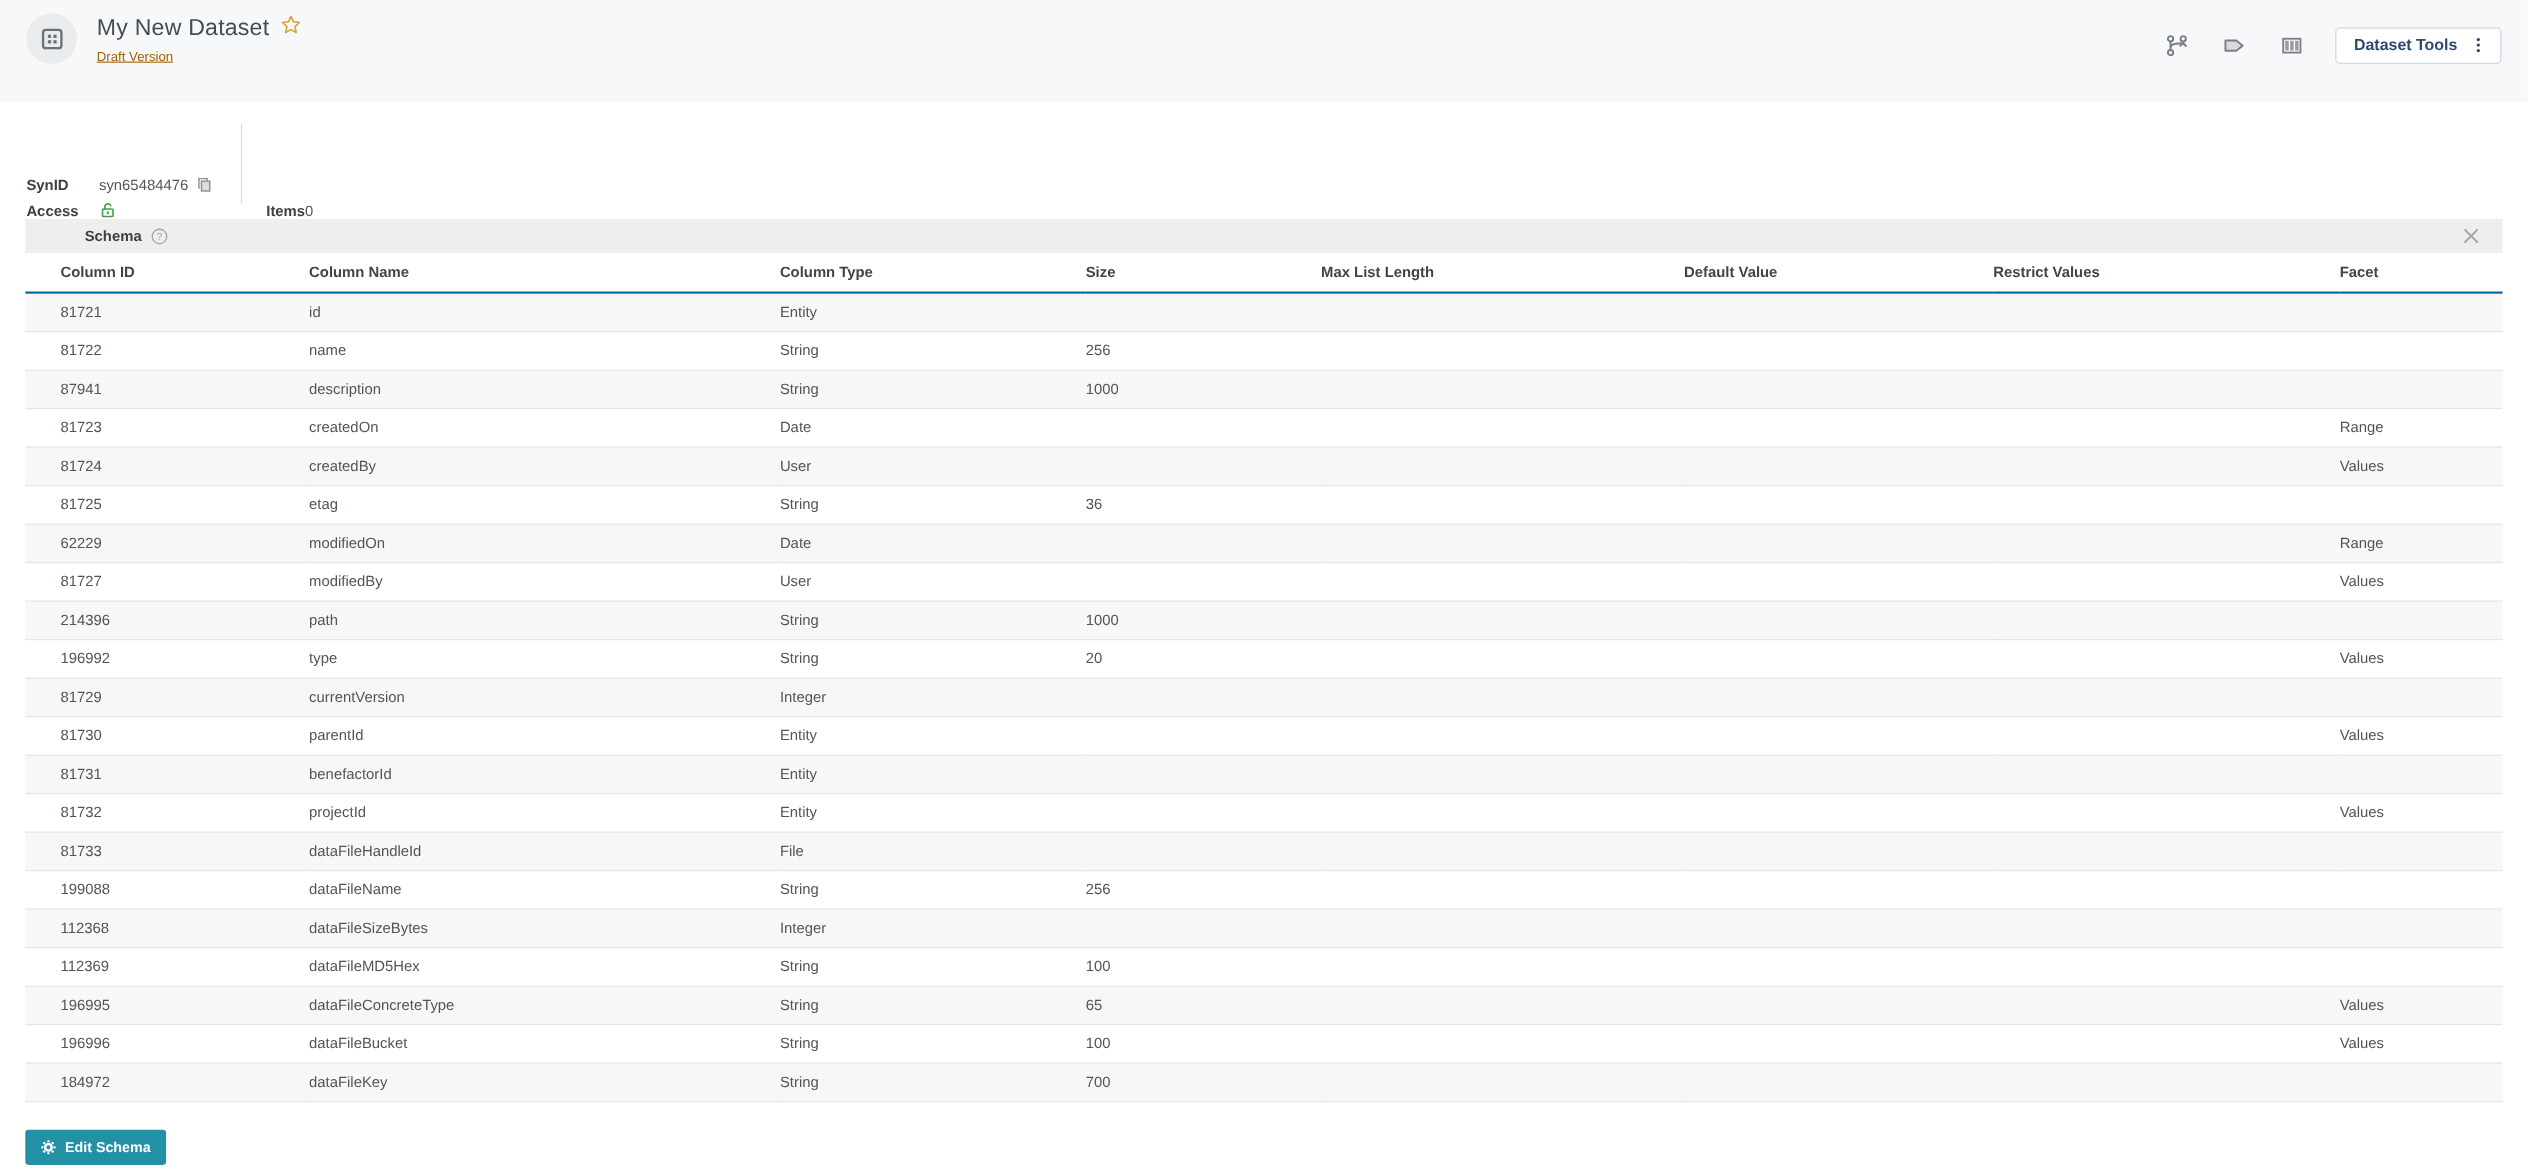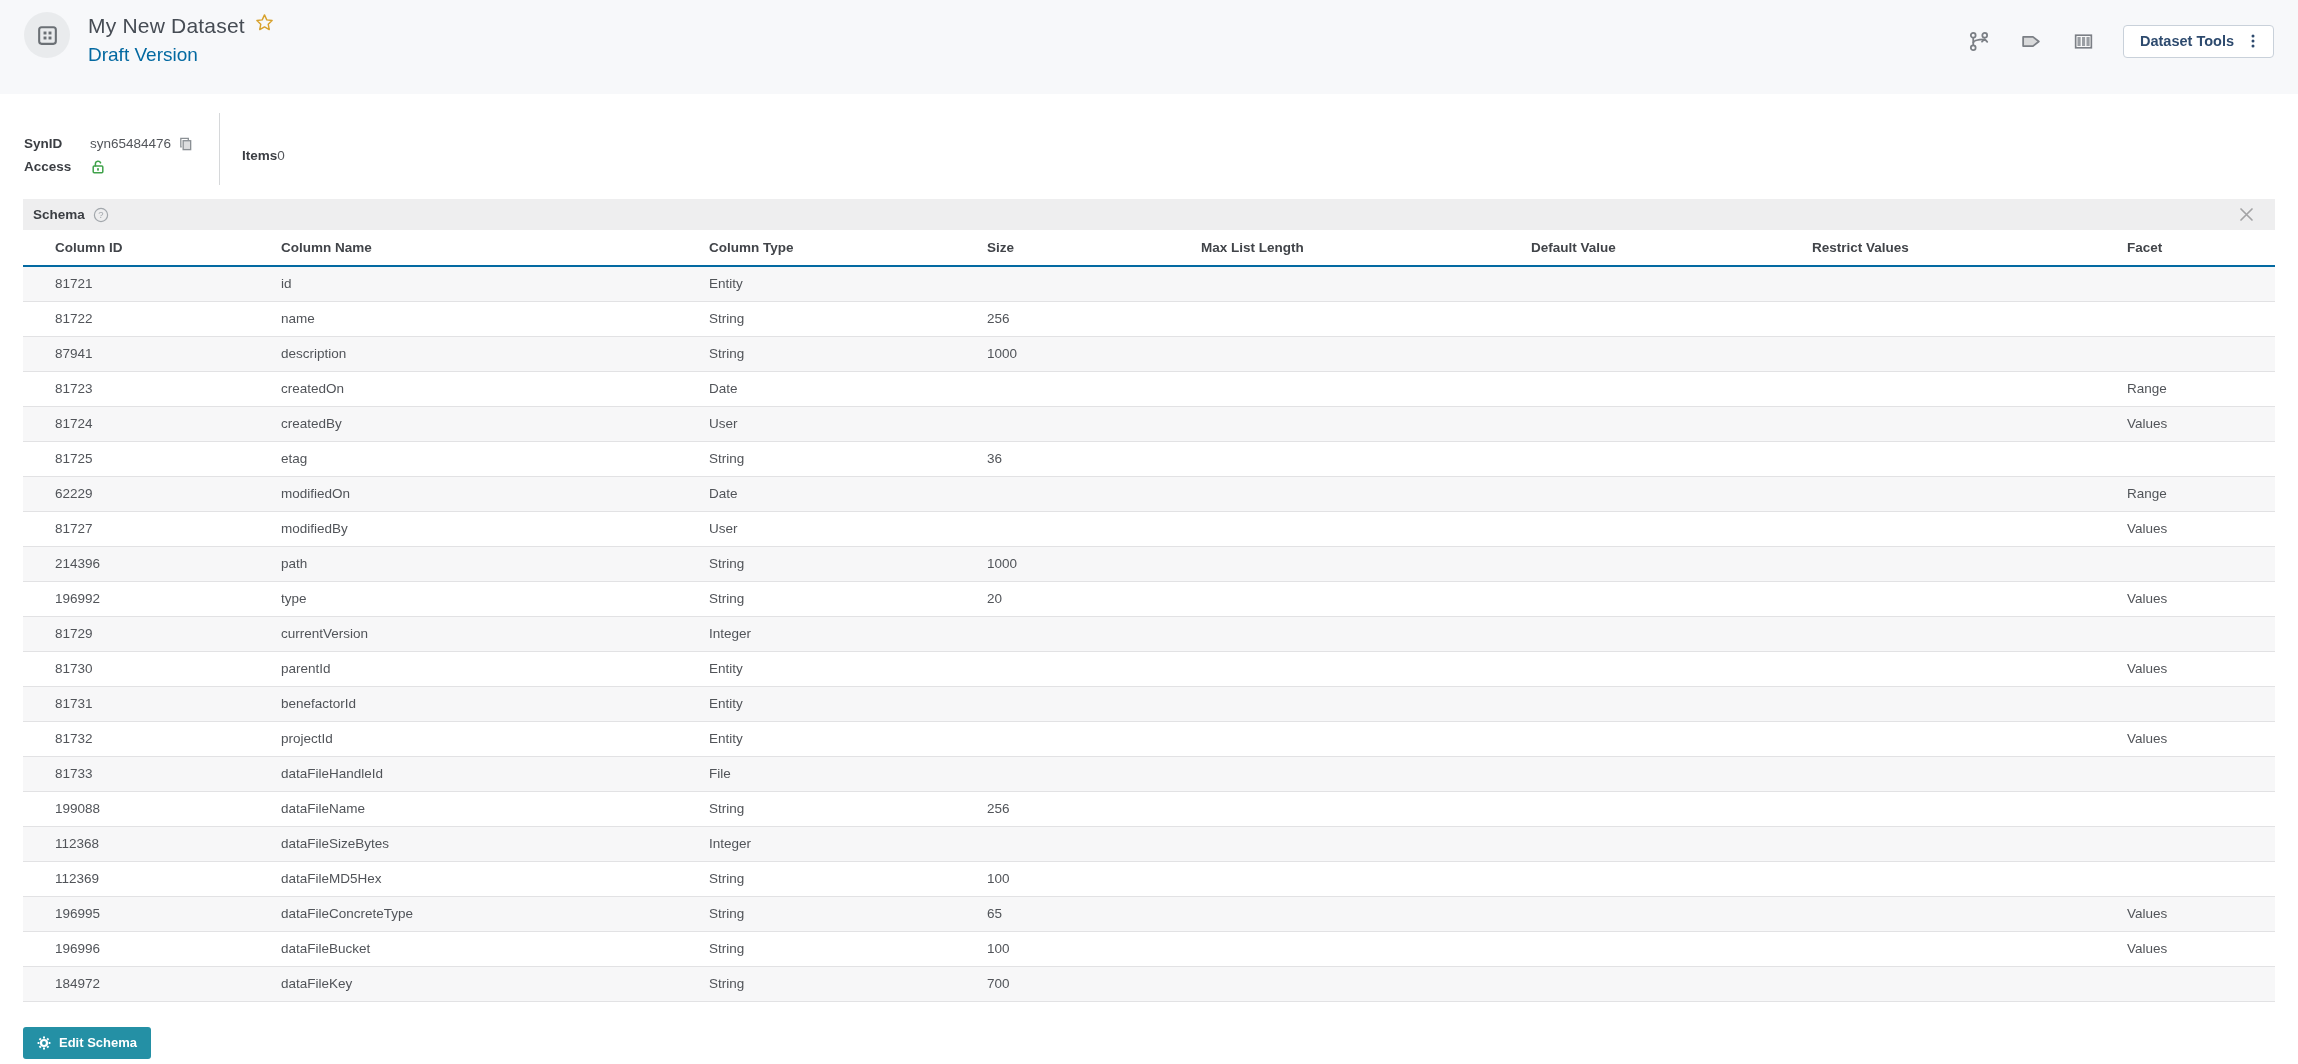--- a/index.html
+++ b/index.html
@@ -25,58 +25,58 @@
     width: 46px; height: 46px; border-radius: 50%;
     background: #e9ebed; display: flex; align-items: center; justify-content: center;
     margin-top: 2px;
   }
   .title-lines { padding-top: 4px; }
   .title-row { display: flex; align-items: flex-start; gap: 10px; }
   .page-title { font-size: 21px; font-weight: 400; color: #464c54; letter-spacing: .2px; }
   .star { margin-top: -1px; }
   .version-link {
     display: inline-block; margin-top: 6px;
-    font-size: 19px; color: #0369a1; cursor: pointer;
+    font-size: 12px; color: #a16207; text-decoration: underline; cursor: pointer;
   }
   .header-actions { display: flex; align-items: center; gap: 14px; padding-top: 14px; }
   .icon-btn {
     width: 38px; height: 34px; display: flex; align-items: center; justify-content: center;
     background: transparent; border: none; cursor: pointer;
   }
   .tools-btn {
     display: flex; align-items: center; gap: 12px;
     height: 33px; padding: 0 13px 0 16px;
     background: #ffffff; border: 1px solid #c9d1da; border-radius: 4px;
     font-family: inherit; font-size: 14.5px; font-weight: 700; color: #2d4a6e;
     cursor: pointer; margin-left: 6px;
   }
 
   
   .meta-strip {
     background: #ffffff;
     padding: 17px 24px 0 24px;
     height: 105px;
-    display: flex; align-items: center;
+    display: flex; align-items: flex-end;
   }
   .meta-pairs { display: grid; grid-template-columns: 66px auto; row-gap: 7px; align-items: center; }
   .meta-label { font-size: 13.5px; font-weight: 700; color: #3b3e43; }
   .meta-value { font-size: 13.5px; color: #53565b; display: flex; align-items: center; gap: 7px; }
   .meta-divider { width: 1px; align-self: stretch; background: #d6d8da; margin: 2px 0 14px 26px; }
   .items-pair { display: flex; margin-left: 22px; padding-top: 1px; }
   .copy-btn, .lock-wrap { display: inline-flex; align-items: center; cursor: pointer; background: none; border: none; }
 
   
   .schema-section { margin: 0 23px; }
   .schema-bar {
     height: 31px; background: #eeeeef;
     display: flex; align-items: center; justify-content: space-between;
     padding: 0 18px 0 10px;
   }
   .schema-bar-left { display: flex; align-items: center; gap: 8px; }
-  .schema-title { font-size: 13.5px; font-weight: 700; color: #3b3e43; }
+  .schema-title { font-size: 13.5px; font-weight: 700; color: #3b3e43; margin-left: 44px; }
   .close-btn { background: none; border: none; cursor: pointer; display: flex; align-items: center; padding: 2px; }
 
   table.schema-table { width: 100%; border-collapse: collapse; table-layout: fixed; }
   .schema-table th {
     text-align: left; font-size: 13.5px; font-weight: 700; color: #414449;
     height: 36px; vertical-align: middle;
     border-bottom: 2px solid #0369a1;
     background: #ffffff;
   }
   .schema-table td {

